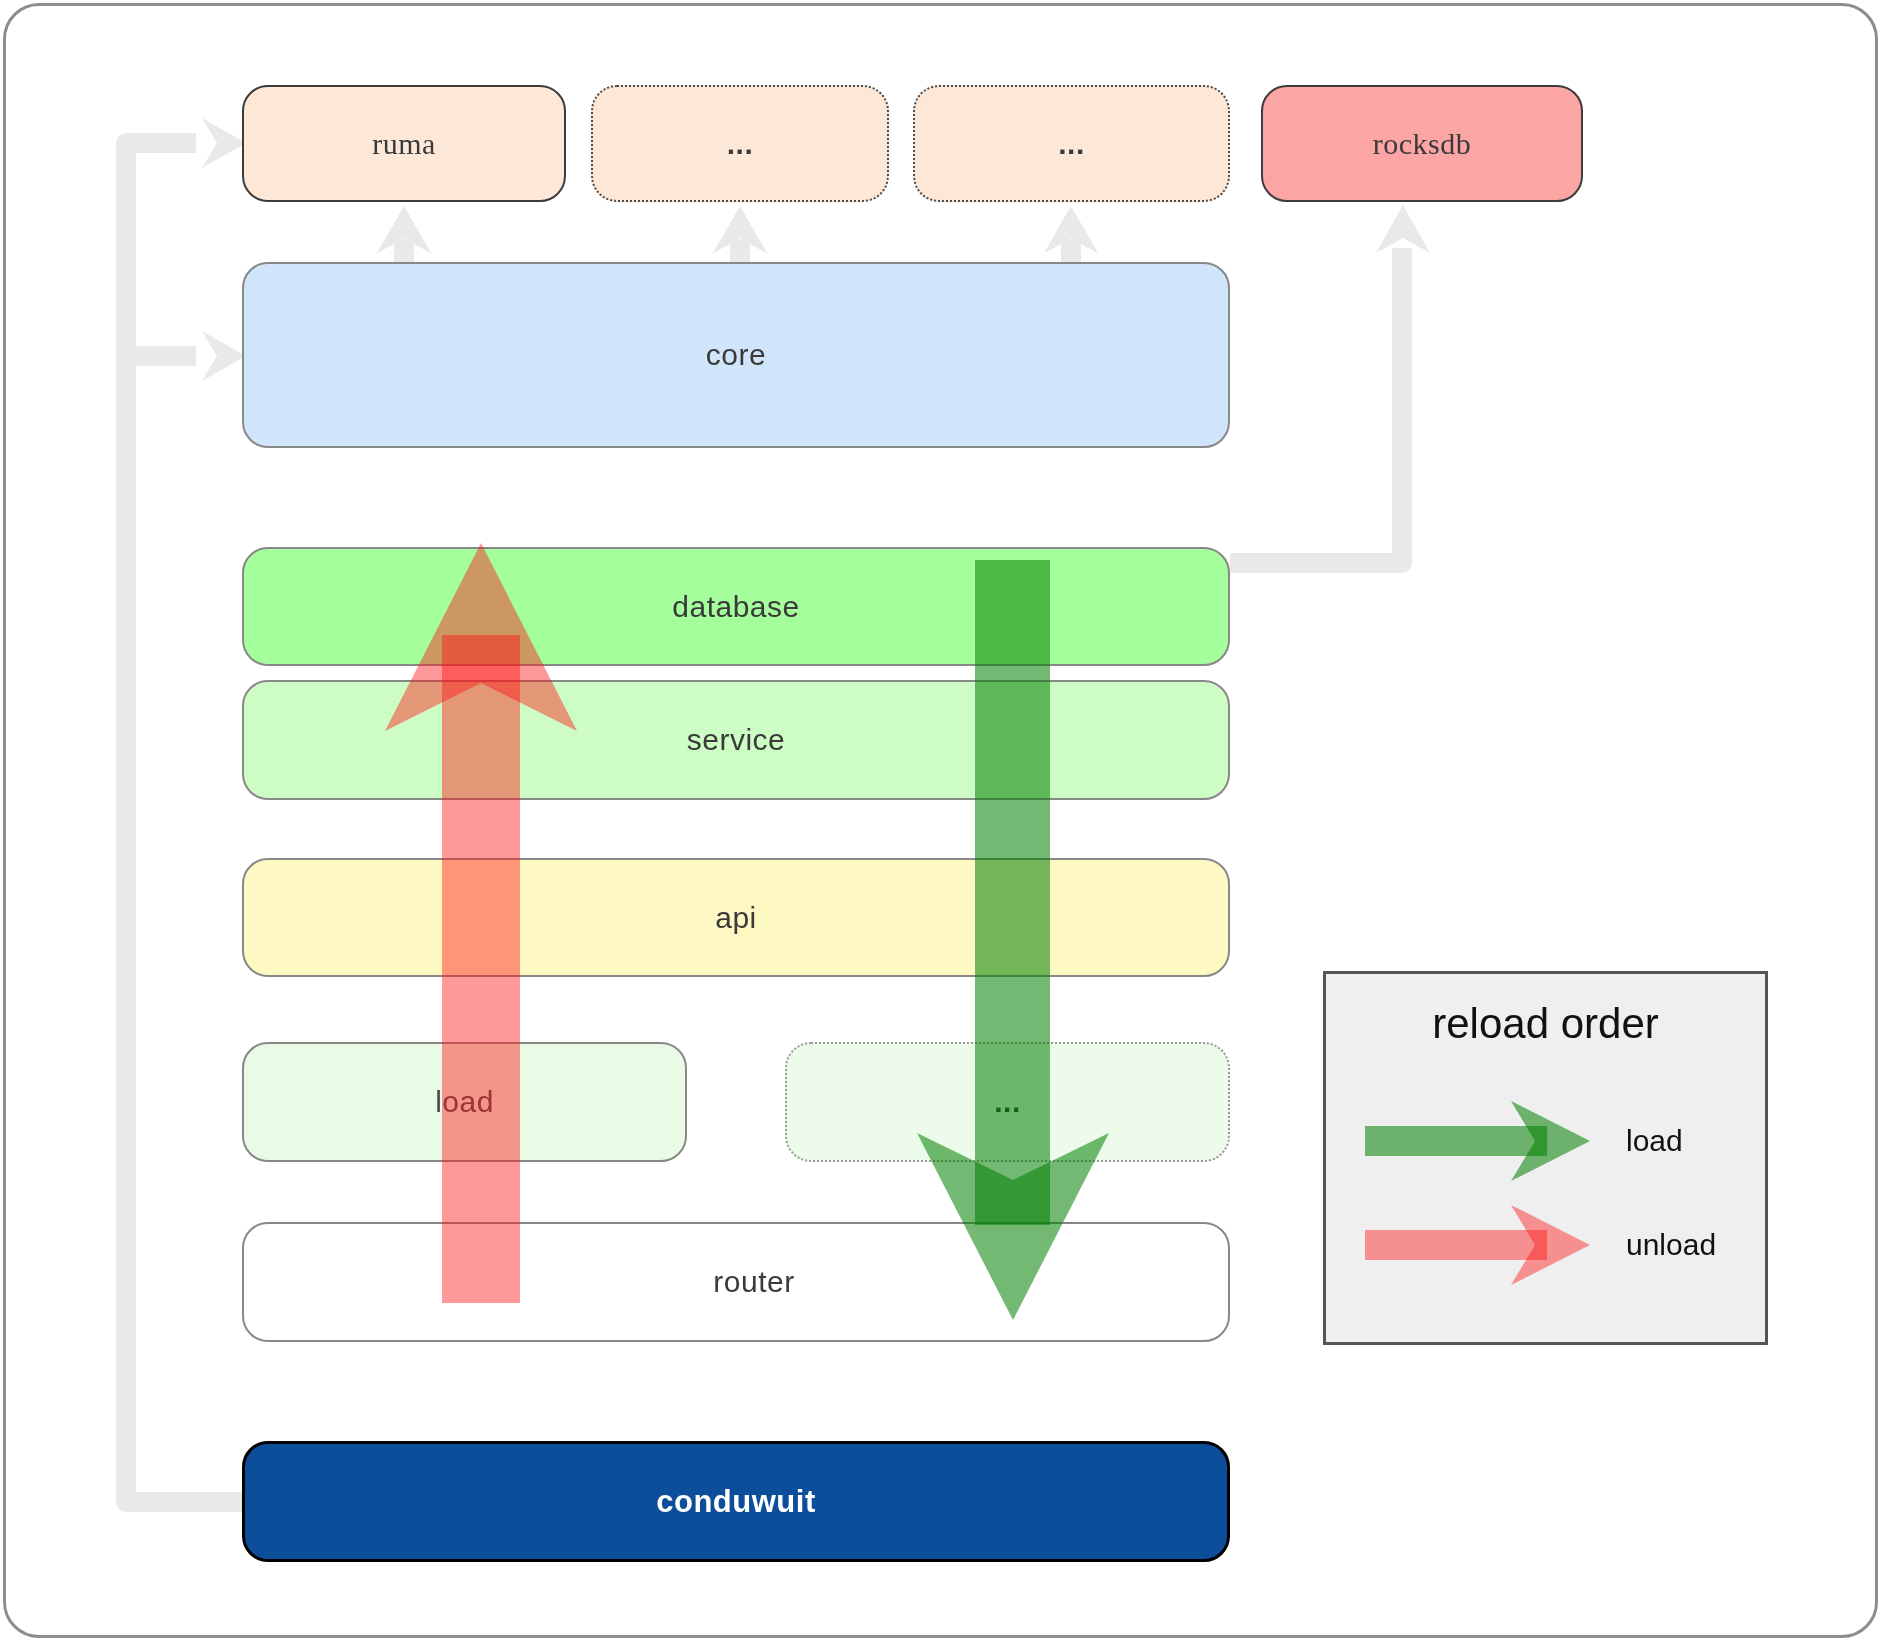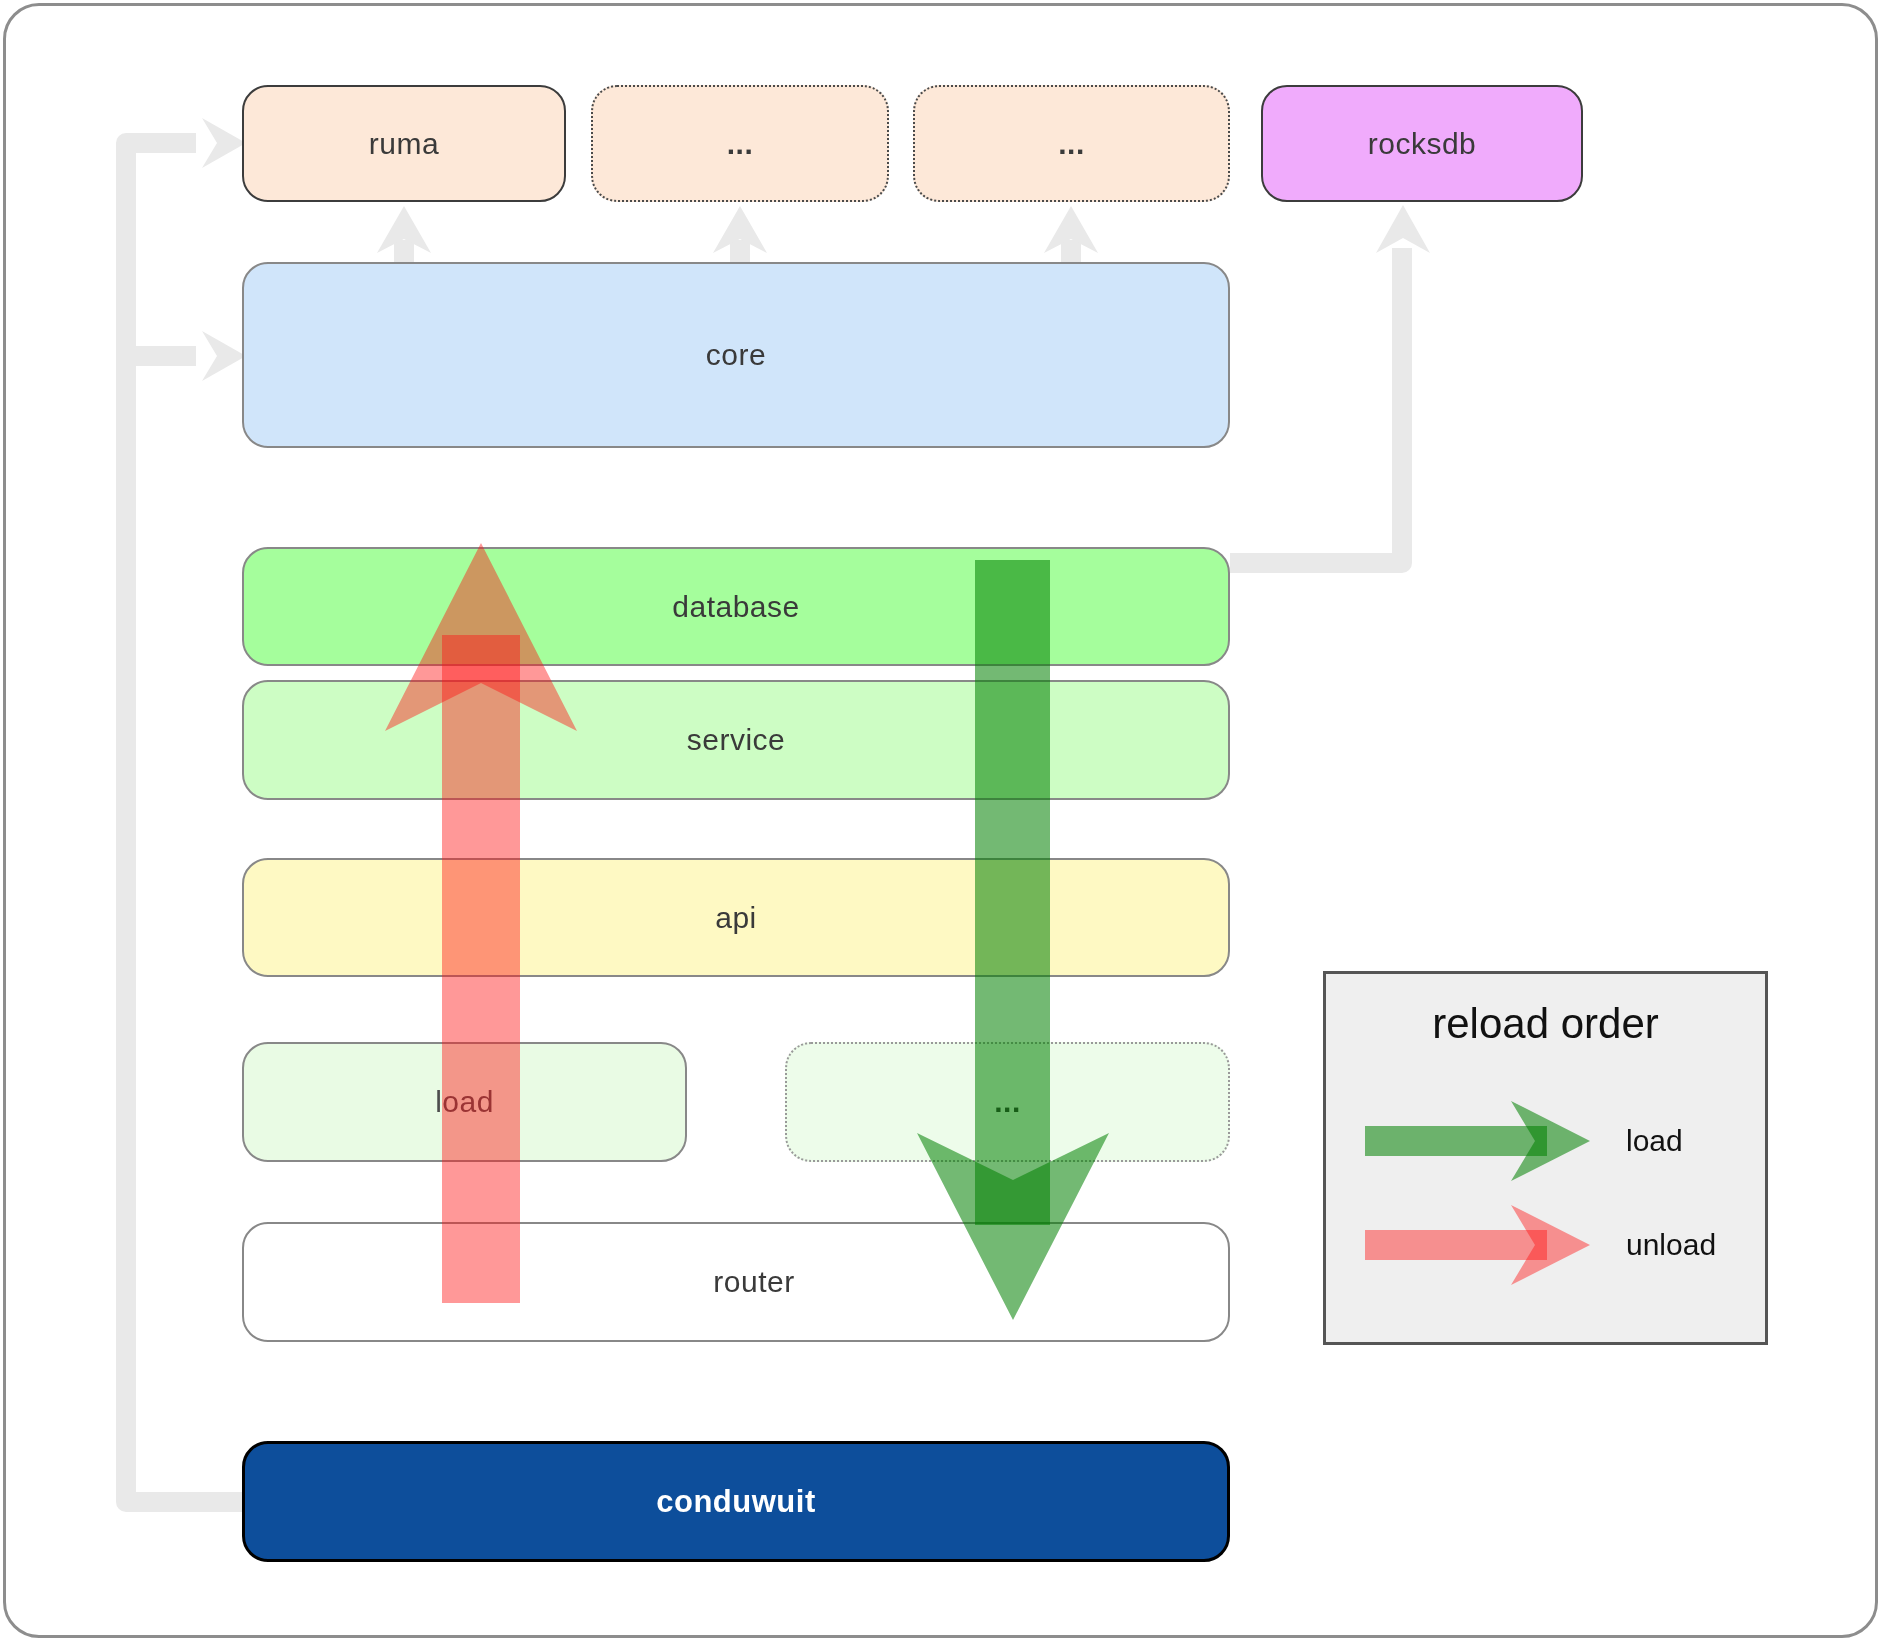--- a/index.html
+++ b/index.html
@@ -10,21 +10,21 @@
   #frame{
     position:absolute;left:3px;top:3px;right:5px;bottom:5px;
     border:3px solid #8d8d8d;border-radius:36px;pointer-events:none;
   }
   svg.layer{position:absolute;left:0;top:0;pointer-events:none;}
   .node{
     position:absolute;box-sizing:border-box;border-radius:26px;
     display:flex;align-items:center;justify-content:center;
     font-size:30px;color:#3a3a3a;letter-spacing:.5px;z-index:2;
   }
-  .node.dark-border{border:2.5px solid #3c3c3c;}
+  .node.dark-border{border:2.5px solid #3c3c3c;font-family:Liberation Serif, serif;}
   .node.gray-border{border:2px solid #888;}
   .node.dotted-dark{border:2.5px dotted #4a4a4a;}
   .node.dotted-gray{border:2px dotted #999;}
   .node.bold{font-weight:bold;}
   #legend{
     position:absolute;left:1323px;top:923px;width:445px;height:374px;
     box-sizing:border-box;border:3px solid #555;z-index:2;
   }
   #legend-title{
     position:absolute;left:0;top:26px;width:100%;text-align:center;
@@ -64,21 +64,21 @@
 
   <div class="node dark-border" style="left: 242px; top: 85px; width: 324px; height: 117px; background: rgb(253, 232, 216);">
     <span>ruma</span>
   </div>
   <div class="node dotted-dark bold" style="left: 591px; top: 85px; width: 298px; height: 117px; background: rgb(253, 232, 216);">
     <span>...</span>
   </div>
   <div class="node dotted-dark bold" style="left: 913px; top: 85px; width: 317px; height: 117px; background: rgb(253, 232, 216);">
     <span>...</span>
   </div>
-  <div class="node dark-border" style="left: 1261px; top: 85px; width: 322px; height: 117px; background: #f0abfc; text-align: center;">
+  <div class="node dark-border" style="left: 1261px; top: 85px; width: 322px; height: 117px; background: #fca5a5; text-align: center;">
     <span>rocksdb</span>
   </div>
 
   <div class="node gray-border" style="left: 242px; top: 262px; width: 988px; height: 186px; background: rgb(208, 229, 250); text-align: center;">
     <span>core</span>
   </div>
 
   <div class="node gray-border" style="left: 242px; top: 503px; width: 988px; height: 119px; background: rgb(165, 254, 156); margin-top: 44px;">
     <span>database</span>
   </div>

